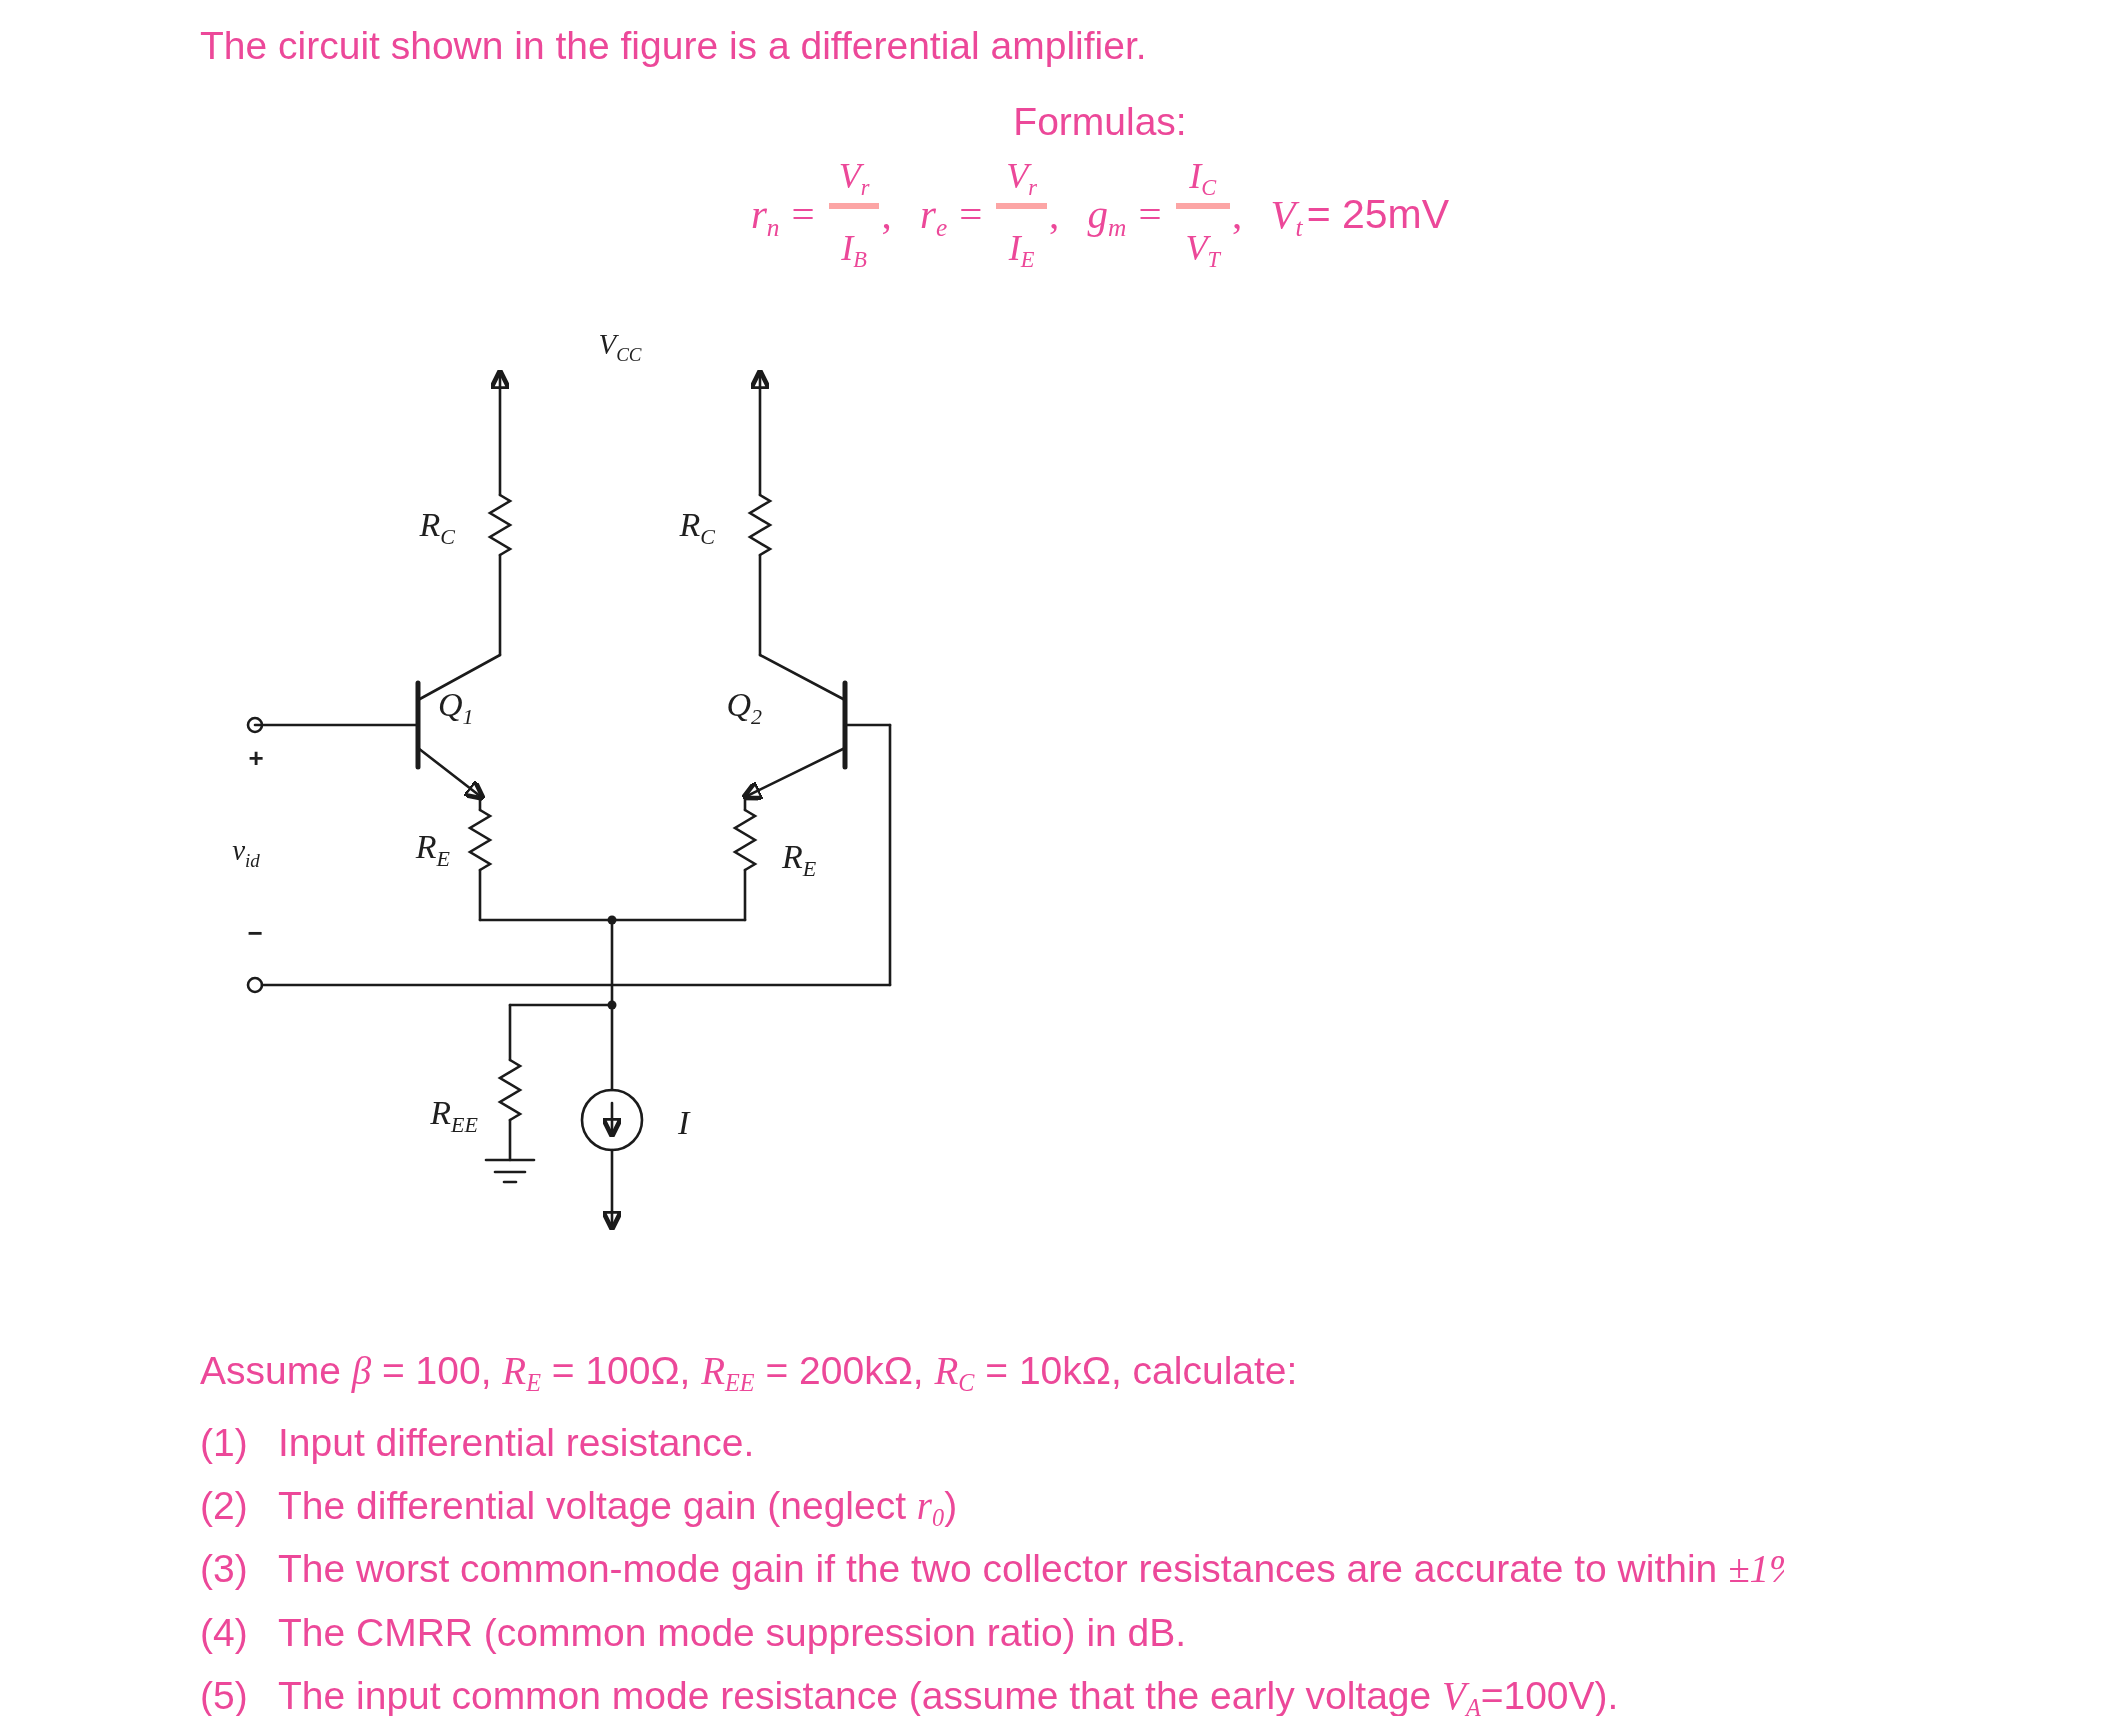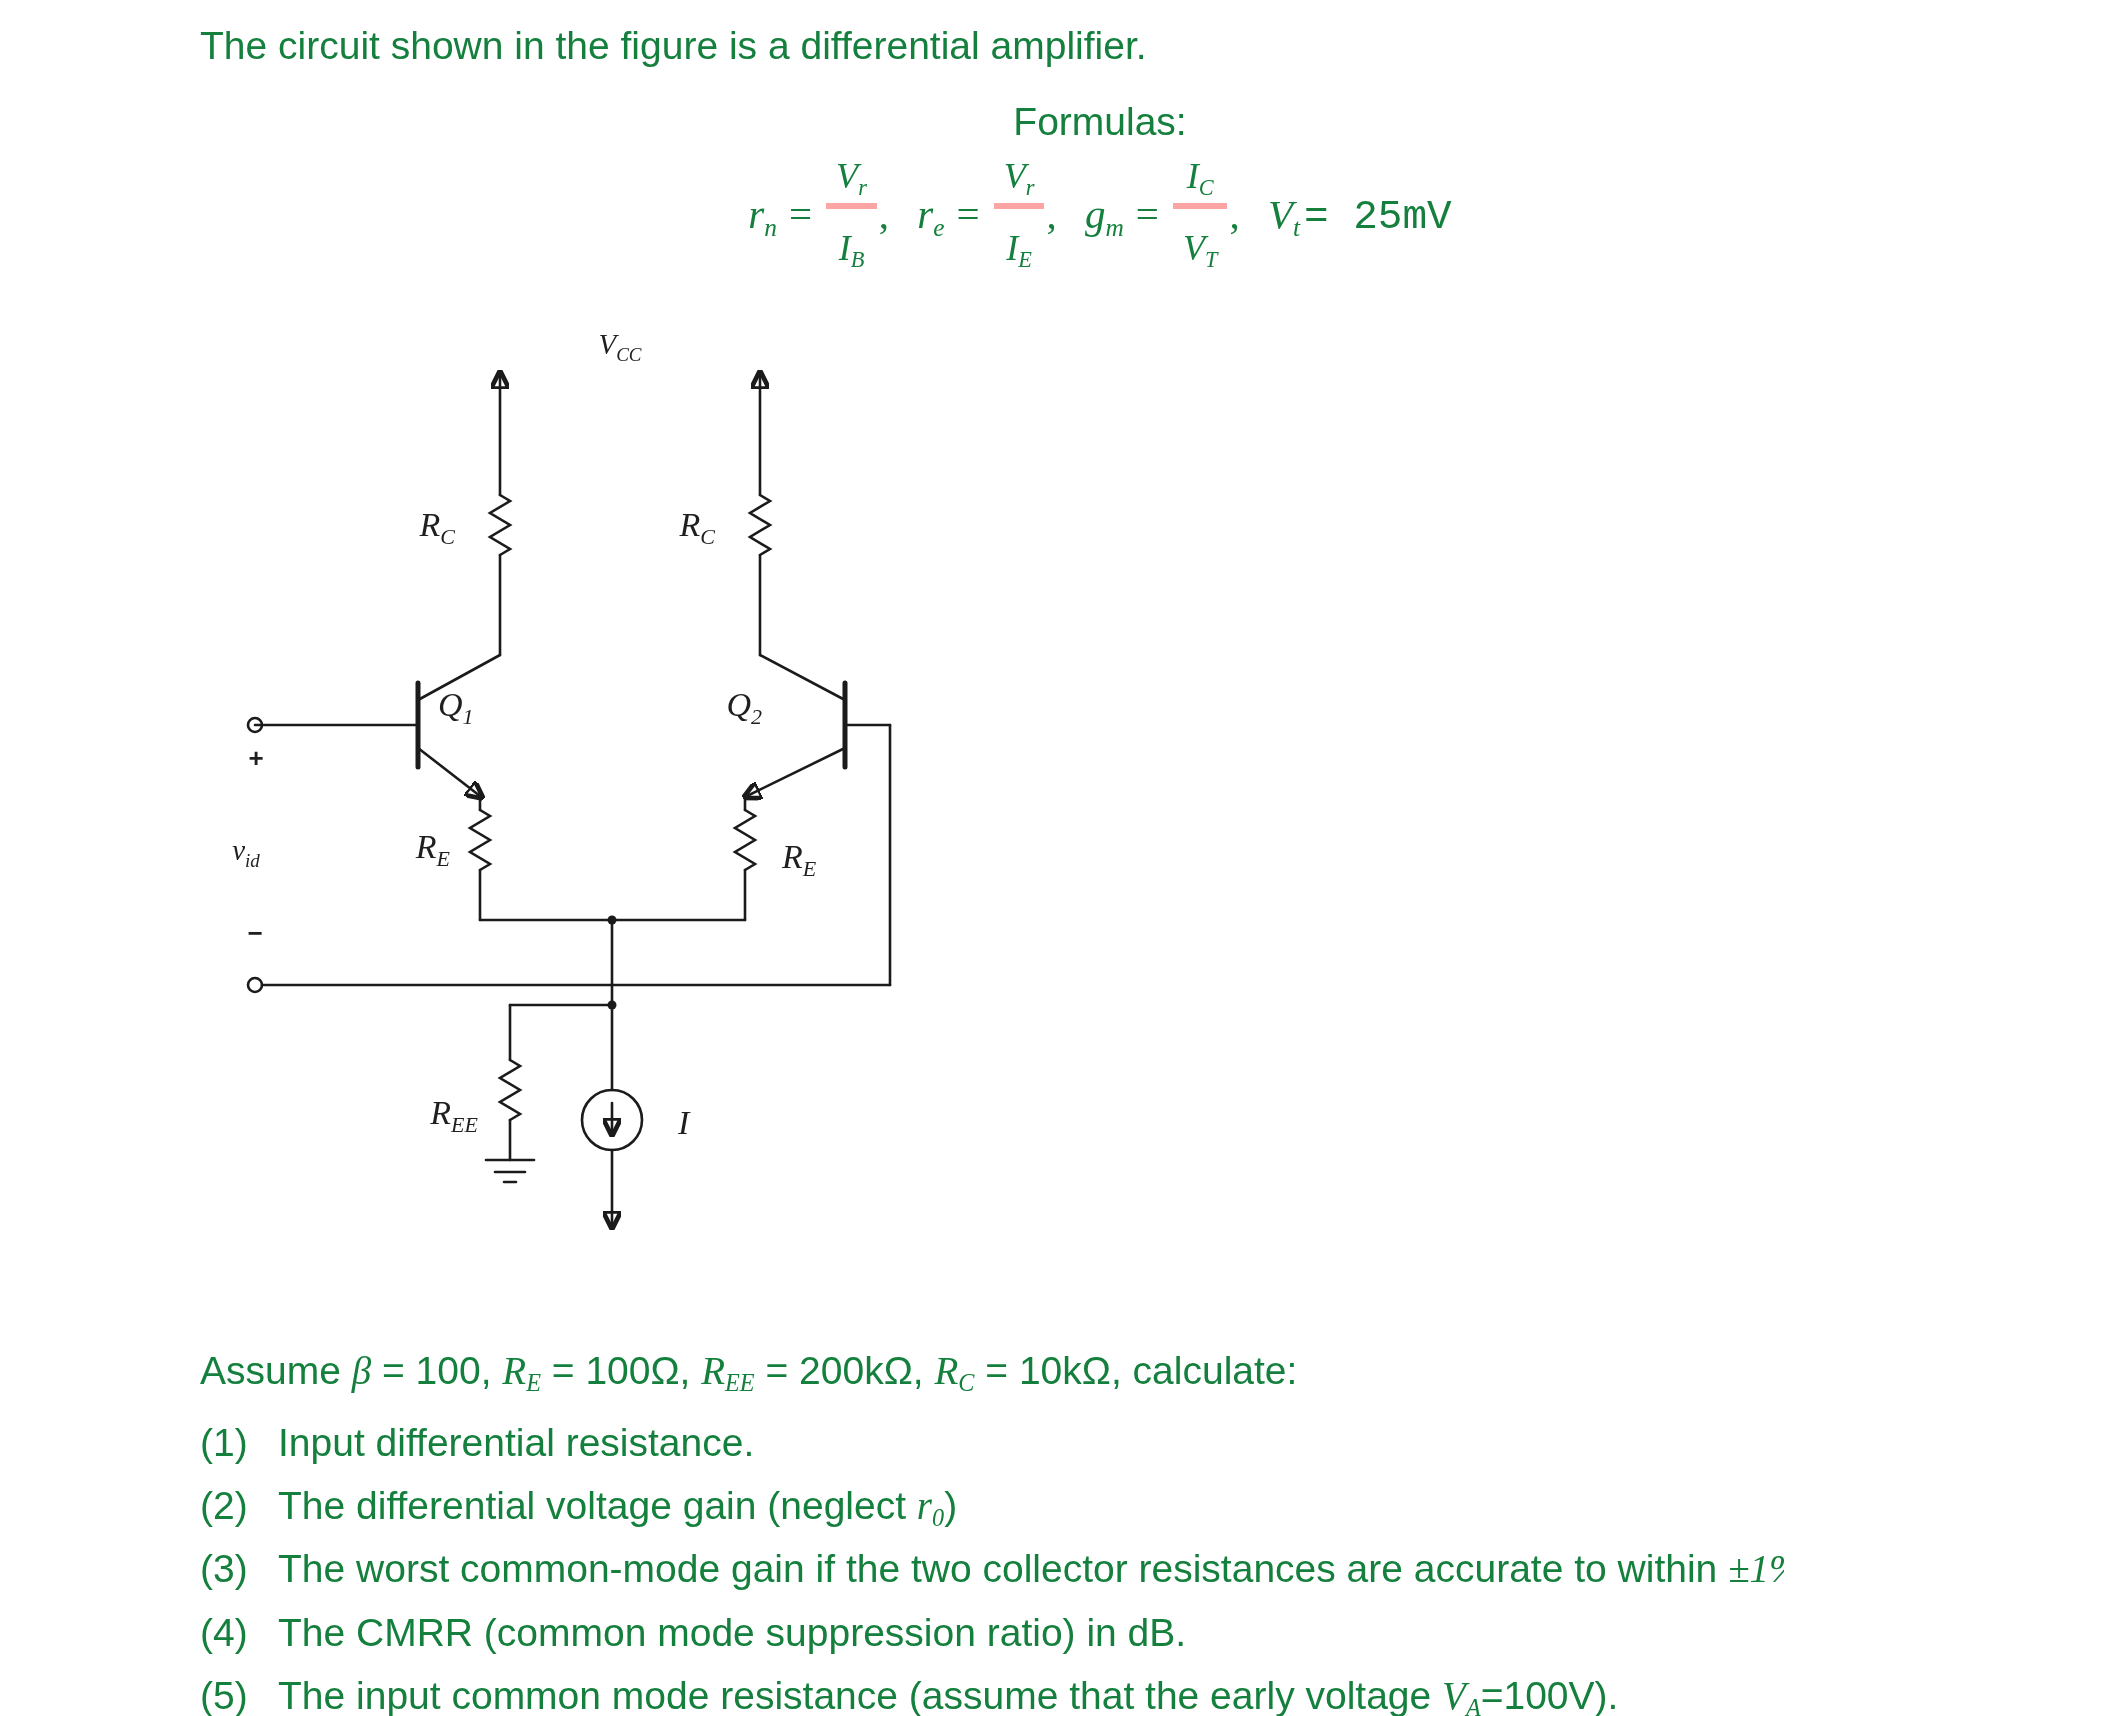--- a/index.html
+++ b/index.html
@@ -1,29 +1,29 @@
 <!DOCTYPE html>
 <html><head>
 <meta charset="utf-8">
 <style>
   html,body { margin:0; padding:0; background:#ffffff; }
   .page {
     position:relative; width:1784px; height:1716px; background:#ffffff;
-    font-family:"Liberation Sans", sans-serif; color:#15803d; overflow:hidden;
+    font-family:"Liberation Sans", sans-serif; color:#ec4899; overflow:hidden;
   }
   .title { position:absolute; left:200px; top:24px; font-size:39px; }
 
   .formulas { position:absolute; left:620px; top:100px; width:960px; text-align:center; }
   .formulas-heading { font-size:39px; margin-bottom:16px; }
   .formula-line { font-size:41px; font-family:"Liberation Serif", serif; white-space:nowrap; }
   .mi { font-family:"Liberation Serif", serif; font-style:italic; }
   .s  { font-size:0.62em; vertical-align:-0.30em; }
   .eq { margin:0 12px; font-family:"Liberation Serif", serif; }
   .comma { margin-right:18px; font-family:"Liberation Serif", serif; }
-  .tail { margin-left:4px; font-family:Liberation Mono, monospace; }
+  .tail { margin-left:4px; font-family:Liberation Sans, sans-serif; }
   .frac { display:inline-block; vertical-align:middle; text-align:center; font-size:0.88em; line-height:1.15; margin:0 2px; position:relative; top:-4px; }
   .frac .num { display:block; border-bottom:6px solid #fca5a5; padding:0 10px 3px; }
   .frac .den { display:block; padding:19px 10px 0; }
 
   svg.circuit { position:absolute; left:210px; top:320px; }
   svg.circuit line, svg.circuit path, svg.circuit circle, svg.circuit polyline {
     stroke:#1b1b1b; stroke-width:2.6; fill:none; stroke-linecap:round;
   }
   svg.circuit .bar { stroke-width:5; }
   svg.circuit .dot { fill:#1b1b1b; stroke:none; }

